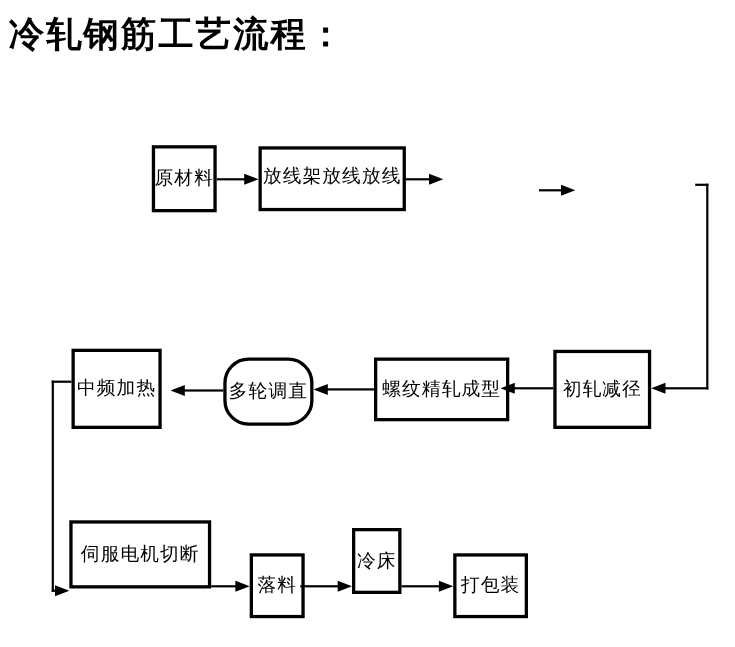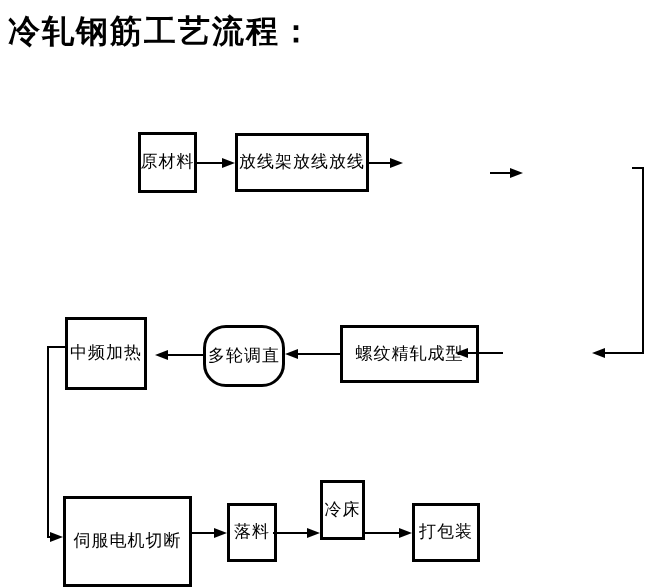--- a/index.html
+++ b/index.html
@@ -16,44 +16,45 @@
     display:flex;align-items:center;justify-content:center;text-align:center;
     font-size:17px;letter-spacing:1px;line-height:1.1;white-space:nowrap;
   }
   .line{position:absolute;background:#000;}
   .ah{position:absolute;width:0;height:0;}
   .ah.right{border-left:13px solid #000;border-top:5px solid transparent;border-bottom:5px solid transparent;}
   .ah.left{border-right:13px solid #000;border-top:5px solid transparent;border-bottom:5px solid transparent;}
 
   
   .n0{left:138px;top:132px;width:59px;height:61px;}
-  .n1{left:235px;top:133px;width:134px;height:59px;}
+  .n1{left:235px;top:133px;width:134px;height:59px;font-family:Liberation Mono, monospace;}
   .n2{left:403px;top:140px;width:87px;height:70px;}
   .n3{left:523px;top:140px;width:109px;height:70px;}
   
   .n4{left:503px;top:318px;width:89px;height:72px;}
-  .n5{left:340px;top:325px;width:139px;height:58px;}
+  .n5{left:340px;top:325px;width:123px;height:58px;}
   .n6{left:203px;top:325px;width:82px;height:62px;border-radius:23px;}
   .n7{left:65px;top:317px;width:82px;height:73px;}
   
-  .n8{left:63px;top:496px;width:129px;height:91px;}
+  .n8{left:63px;top:473px;width:129px;height:62px;}
   .n9{left:227px;top:503px;width:50px;height:59px;}
   .n10{left:320px;top:480px;width:45px;height:60px;}
   .n11{left:412px;top:503px;width:68px;height:59px;}
 </style>
 </head>
 <body>
 
 <div class="canvas">
 
   <div class="title">冷轧钢筋工艺流程：</div>
 
   <div class="box n0">原材料</div>
   <div class="box n1">放线架放线放线</div>
 
+  <div class="box n4">初轧减径</div>
   <div class="box n5">螺纹精轧成型</div>
   <div class="box n6">多轮调直</div>
   <div class="box n7">中频加热</div>
 
   <div class="box n8">伺服电机切断</div>
   <div class="box n9">落料</div>
   <div class="box n10">冷床</div>
   <div class="box n11">打包装</div>
 
   <div class="line" style="left:197px;top:162px;width:28px;height:2px;"></div>

